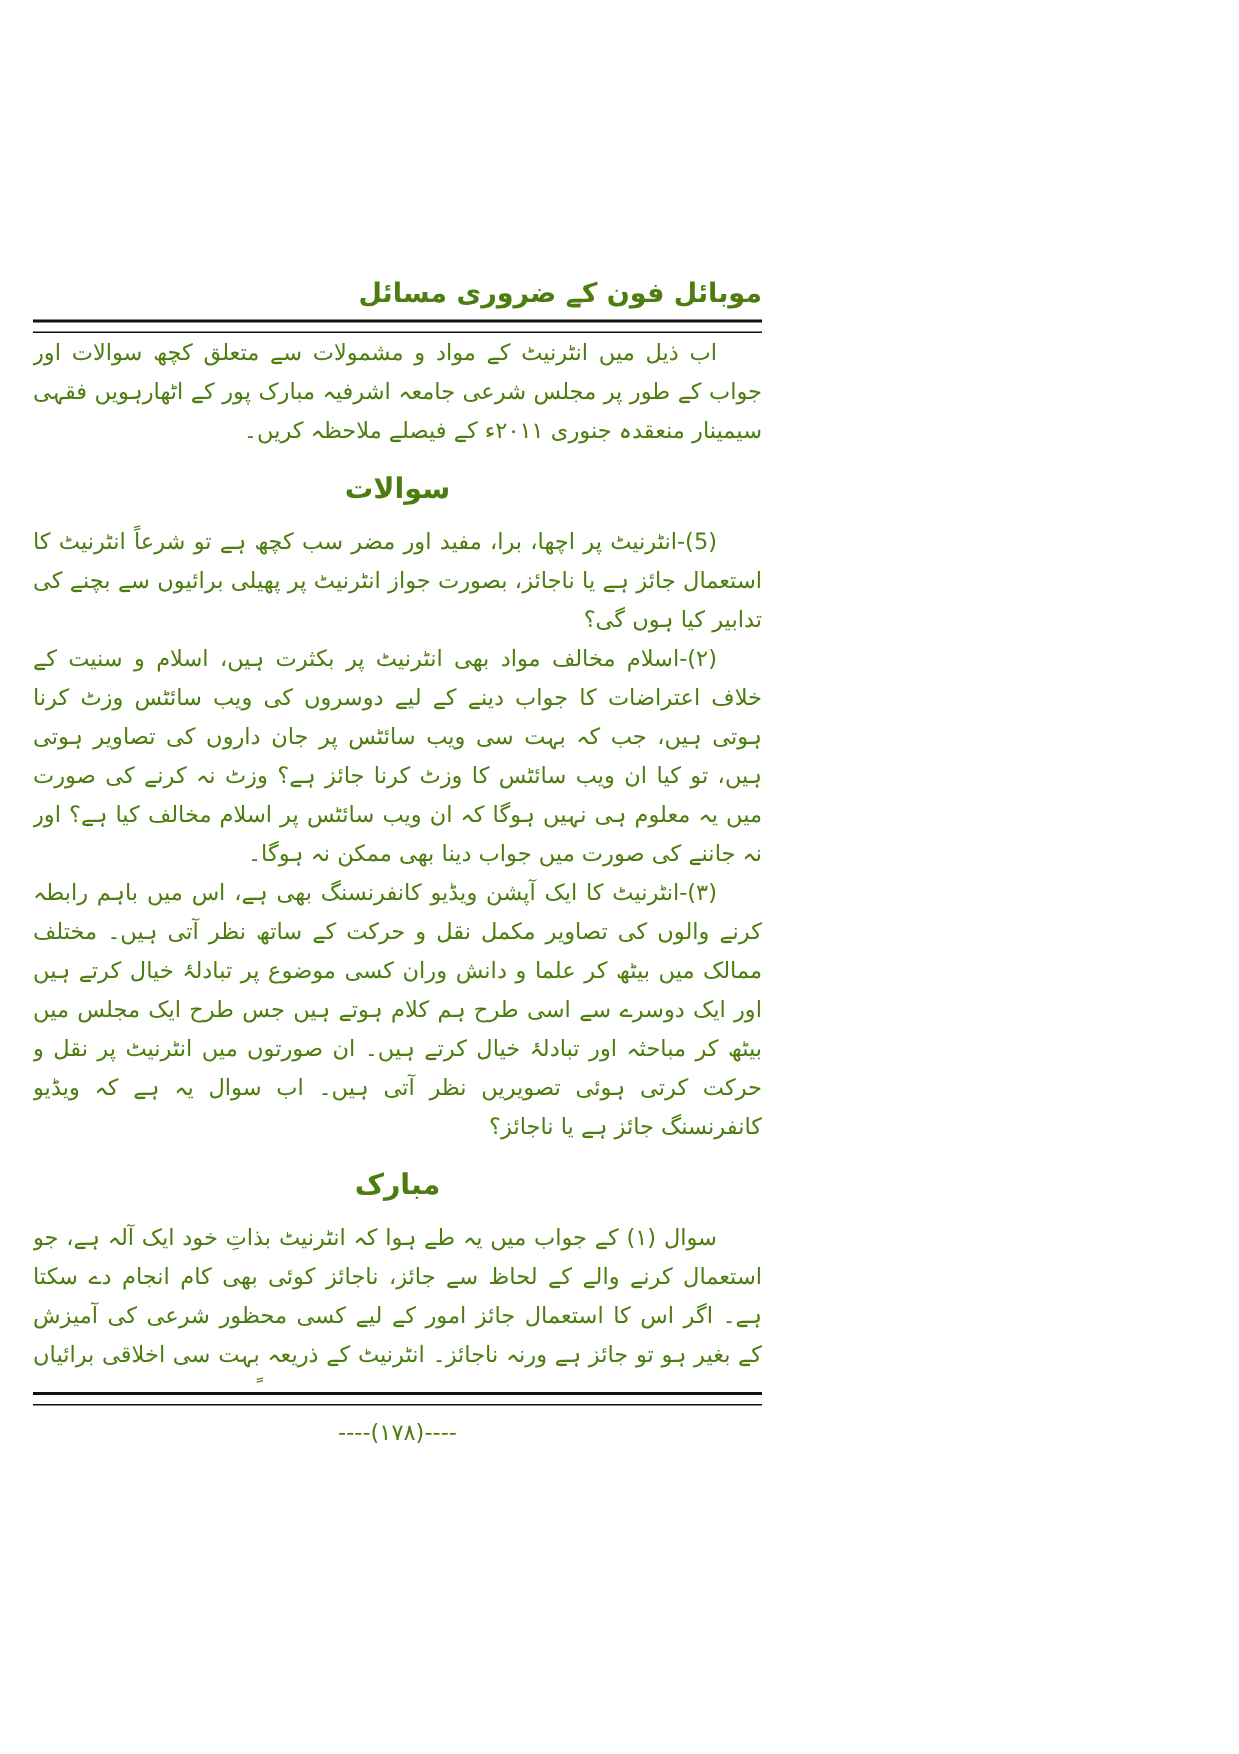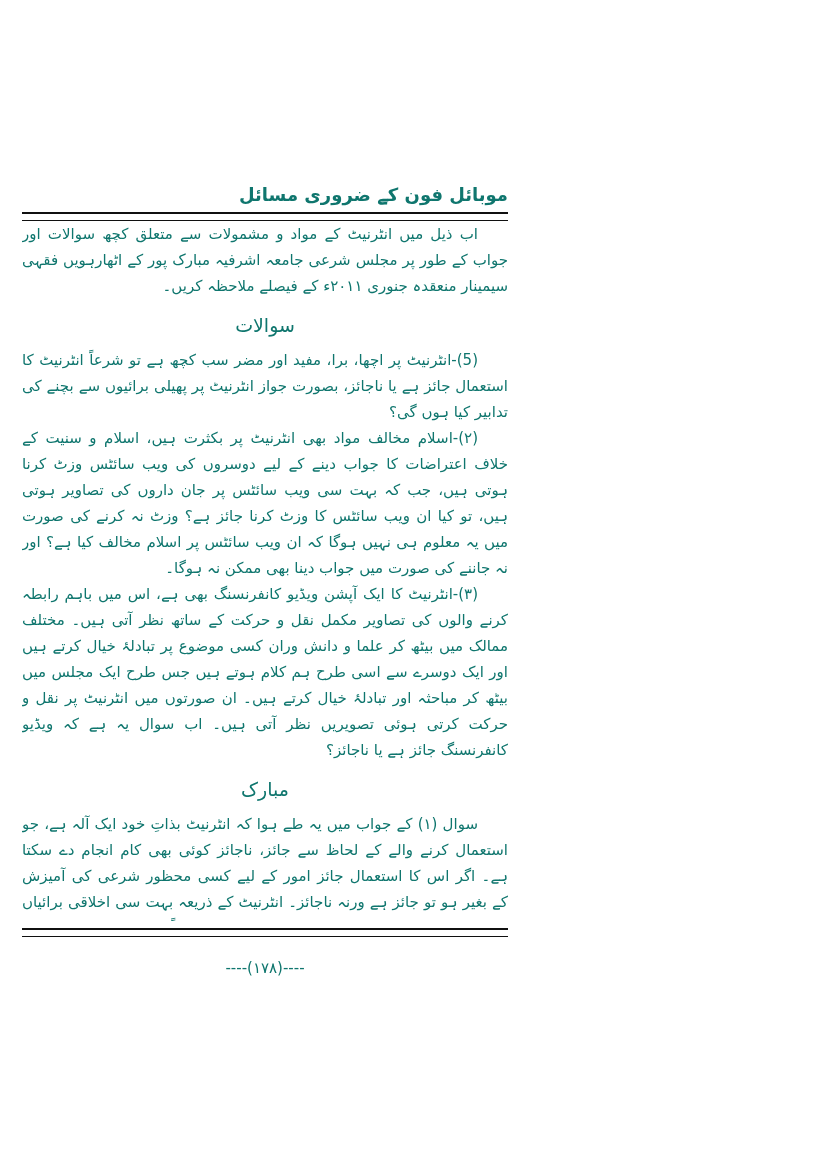--- a/index.html
+++ b/index.html
@@ -5,21 +5,21 @@
   html, body {
     margin: 0;
     padding: 0;
     background: #ffffff;
   }
   .page {
     position: relative;
     width: 678px;
     height: 1169px;
     background: #ffffff;
-    color: #0f766e;
+    color: #4d7c0f;
     font-family: "DejaVu Sans", sans-serif;
     direction: rtl;
     overflow: hidden;
   }
   .content {
     position: absolute;
     top: 184px;
     right: 170px;
     width: 486px;
   }
@@ -43,32 +43,32 @@
     height: 700px;
     overflow: hidden;
   }
   .para {
     margin: 0;
     text-indent: 30px;
   }
   .section-heading {
     margin: 13px 0 9px 0;
     font-size: 19px;
-    font-weight: normal;
+    font-weight: bold;
     text-align: center;
   }
   .page-footer {
     position: absolute;
     top: 928px;
     right: 170px;
     width: 486px;
     text-align: center;
   }
   .page-number {
-    margin-top: 22px;
+    margin-top: 9px;
     font-size: 15px;
     letter-spacing: 1px;
   }
 </style>
 </head>
 <body>
 
 <div class="page">
 
   <div class="content">

